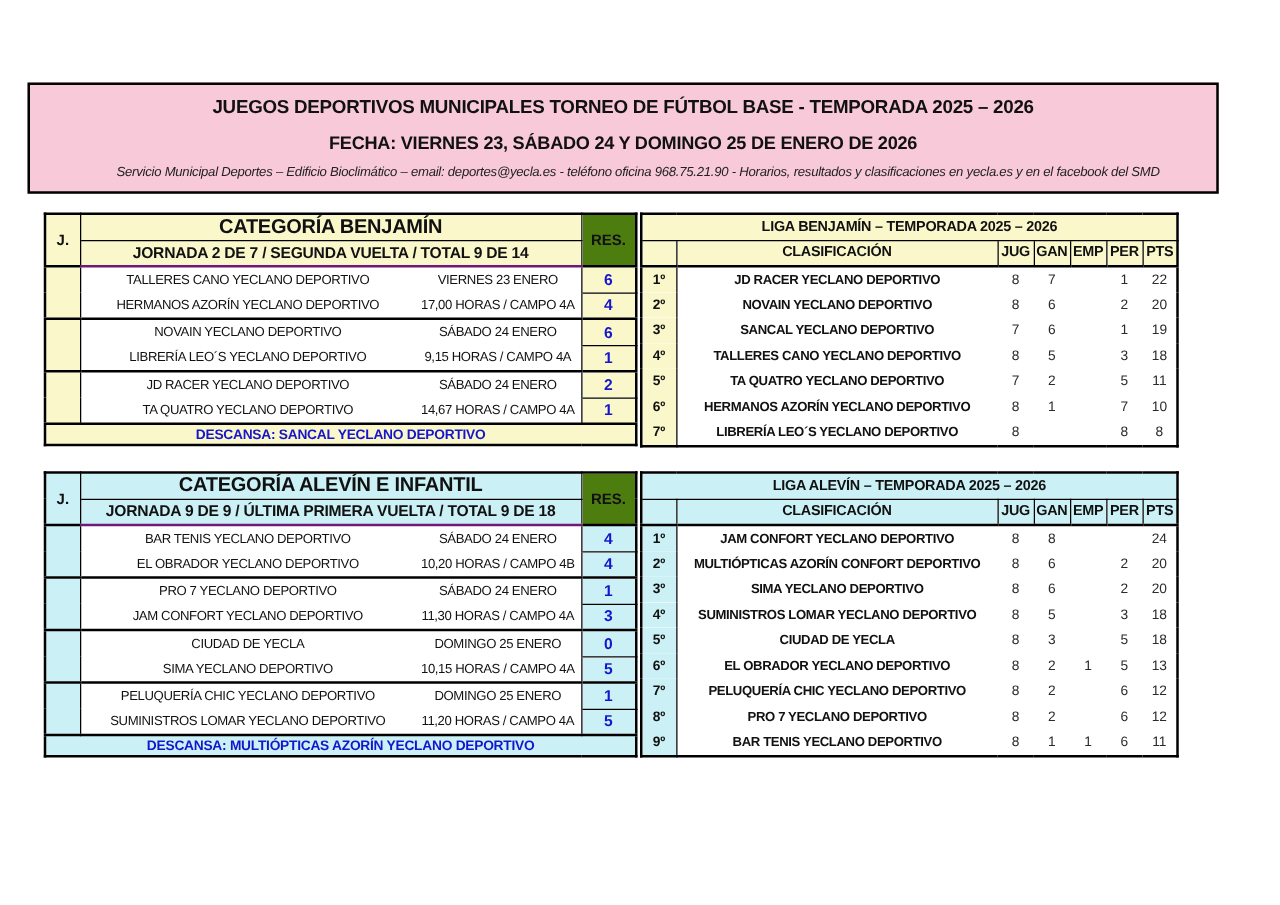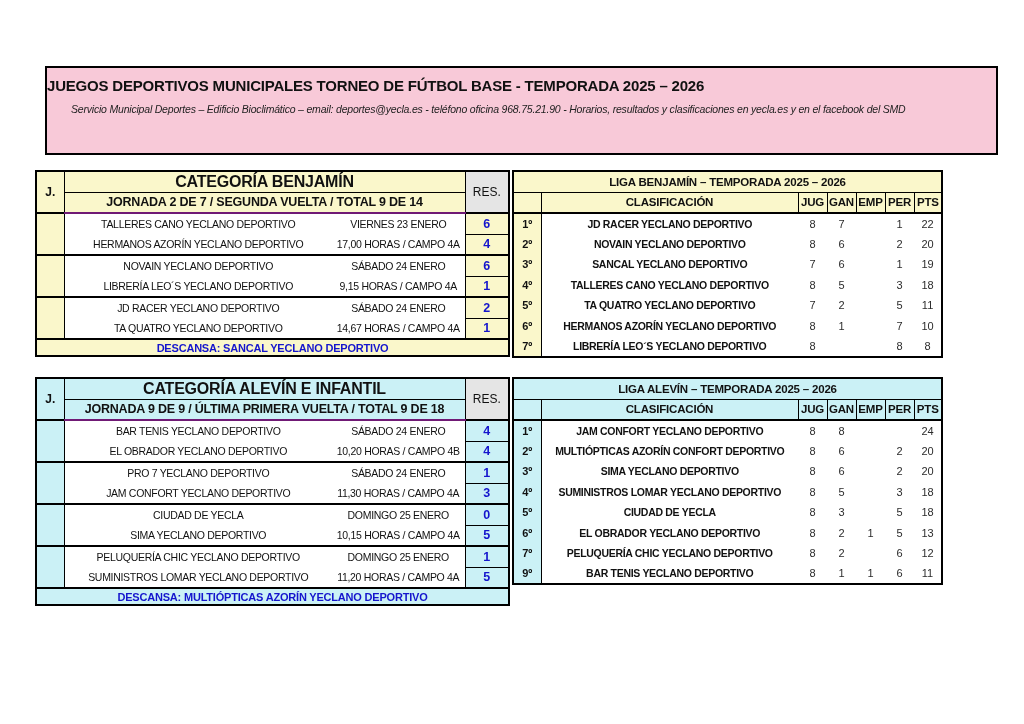--- a/index.html
+++ b/index.html
@@ -8,22 +8,22 @@
     --yellow:#faf7cb;
     --cyan:#cbf1f6;
     --ink:#111;
   }
   html,body{margin:0;padding:0;background:#fff;}
   body{width:1024px;height:724px;font-family:"Liberation Sans",sans-serif;color:var(--ink);}
   .page{position:relative;width:1024px;height:724px;background:#fff;overflow:hidden;}
 
   
   .pink-box{
-    position:absolute;left:45px;top:66px;width:949px;height:85px;
-    background:var(--pink);border:2px solid #000;text-align:left;
+    position:absolute;left:22px;top:66px;width:949px;height:85px;
+    background:var(--pink);border:2px solid #000;text-align:center;
   }
   .pink-box .title{font-weight:bold;font-size:15px;letter-spacing:-0.2px;margin-top:9px;}
   .pink-box .date{font-weight:bold;font-size:14.5px;letter-spacing:-0.2px;margin-top:13px;}
   .pink-box .contact{font-style:italic;font-size:10.5px;letter-spacing:-0.2px;margin-top:9px;color:#222;padding-left:24px;}
 
   
   table{border-collapse:collapse;table-layout:fixed;position:absolute;background:#fff;}
   th,td{padding:0;text-align:center;vertical-align:middle;overflow:hidden;white-space:nowrap;}
   .theme-yellow .themed{background:var(--yellow);}
   .theme-cyan .themed{background:var(--cyan);}
@@ -32,21 +32,21 @@
   .sched{left:35px;width:473px;border:2px solid #000;}
   .sched.top{top:170px;}
   .sched.bottom{top:377px;}
   .sched th,.sched td{border:1px solid #000;}
   .sched thead tr{height:21px;}
   .sched tbody tr{height:21px;}
   .sched tr.rest-row{height:17px;}
   .sched .jcol{font-weight:bold;font-size:12px;}
   .sched .cat{font-weight:bold;font-size:16px;letter-spacing:-0.2px;margin-left:36px;}
   .sched .round{font-weight:bold;font-size:12.5px;letter-spacing:-0.2px;}
-  .sched .rescol{font-weight:normal;font-size:12px;background:#e5e5e5;}
+  .sched .rescol{font-weight:bold;font-size:12px;background:#4d7c0f;}
   .sched .jcell{font-weight:bold;font-size:11px;padding-left:40px;}
   .sched td.team{border-right:none;font-size:10.5px;letter-spacing:-0.3px;}
   .sched td.when{border-left:none;font-size:10.5px;letter-spacing:-0.3px;}
   .sched tr.row-a td.team,.sched tr.row-a td.when{border-bottom:none;}
   .sched tr.row-b td.team,.sched tr.row-b td.when{border-top:none;}
   .sched td.res{font-weight:bold;font-size:12.5px;color:var(--blue);}
   .sched tr.row-a th,.sched tr.row-a td{border-top:2px solid #000;}
   .sched tr.rest-row td{border-top:2px solid #000;font-weight:bold;font-size:11px;letter-spacing:-0.2px;color:var(--blue);}
   .sched thead tr.hr2 th{border-bottom:2px solid #701a75;}
 
@@ -64,20 +64,21 @@
   .stand td.club{font-weight:bold;font-size:10.5px;letter-spacing:-0.3px;}
   .stand td.num{font-size:11px;color:#2b2b2b;}
 </style>
 </head>
 <body>
 
 <div class="page">
 
   <div class="pink-box">
     <div class="title">JUEGOS DEPORTIVOS MUNICIPALES TORNEO DE FÚTBOL BASE - TEMPORADA 2025 – 2026</div>
+    <div class="date">FECHA: VIERNES 23, SÁBADO 24 Y DOMINGO 25 DE ENERO DE 2026</div>
     <div class="contact">Servicio Municipal Deportes – Edificio Bioclimático – email: deportes@yecla.es - teléfono oficina 968.75.21.90 - Horarios, resultados y clasificaciones en yecla.es y en el facebook del SMD</div>
   </div>
 
   <table class="sched top theme-yellow">
     <colgroup>
         <col style="width:28px">
         <col style="width:268px">
         <col style="width:133px">
         <col style="width:44px">
       </colgroup>
@@ -372,20 +373,29 @@
         <tr class="data-row">
           <th class="pos themed">7º</th>
           <td class="club">PELUQUERÍA CHIC YECLANO DEPORTIVO</td>
           <td class="num">8</td>
           <td class="num">2</td>
           <td class="num"></td>
           <td class="num">6</td>
           <td class="num">12</td>
         </tr>
         <tr class="data-row">
+          <th class="pos themed">8º</th>
+          <td class="club">PRO 7 YECLANO DEPORTIVO</td>
+          <td class="num">8</td>
+          <td class="num">2</td>
+          <td class="num"></td>
+          <td class="num">6</td>
+          <td class="num">12</td>
+        </tr>
+        <tr class="data-row">
           <th class="pos themed">9º</th>
           <td class="club">BAR TENIS YECLANO DEPORTIVO</td>
           <td class="num">8</td>
           <td class="num">1</td>
           <td class="num">1</td>
           <td class="num">6</td>
           <td class="num">11</td>
         </tr>
       </tbody>
   </table>

